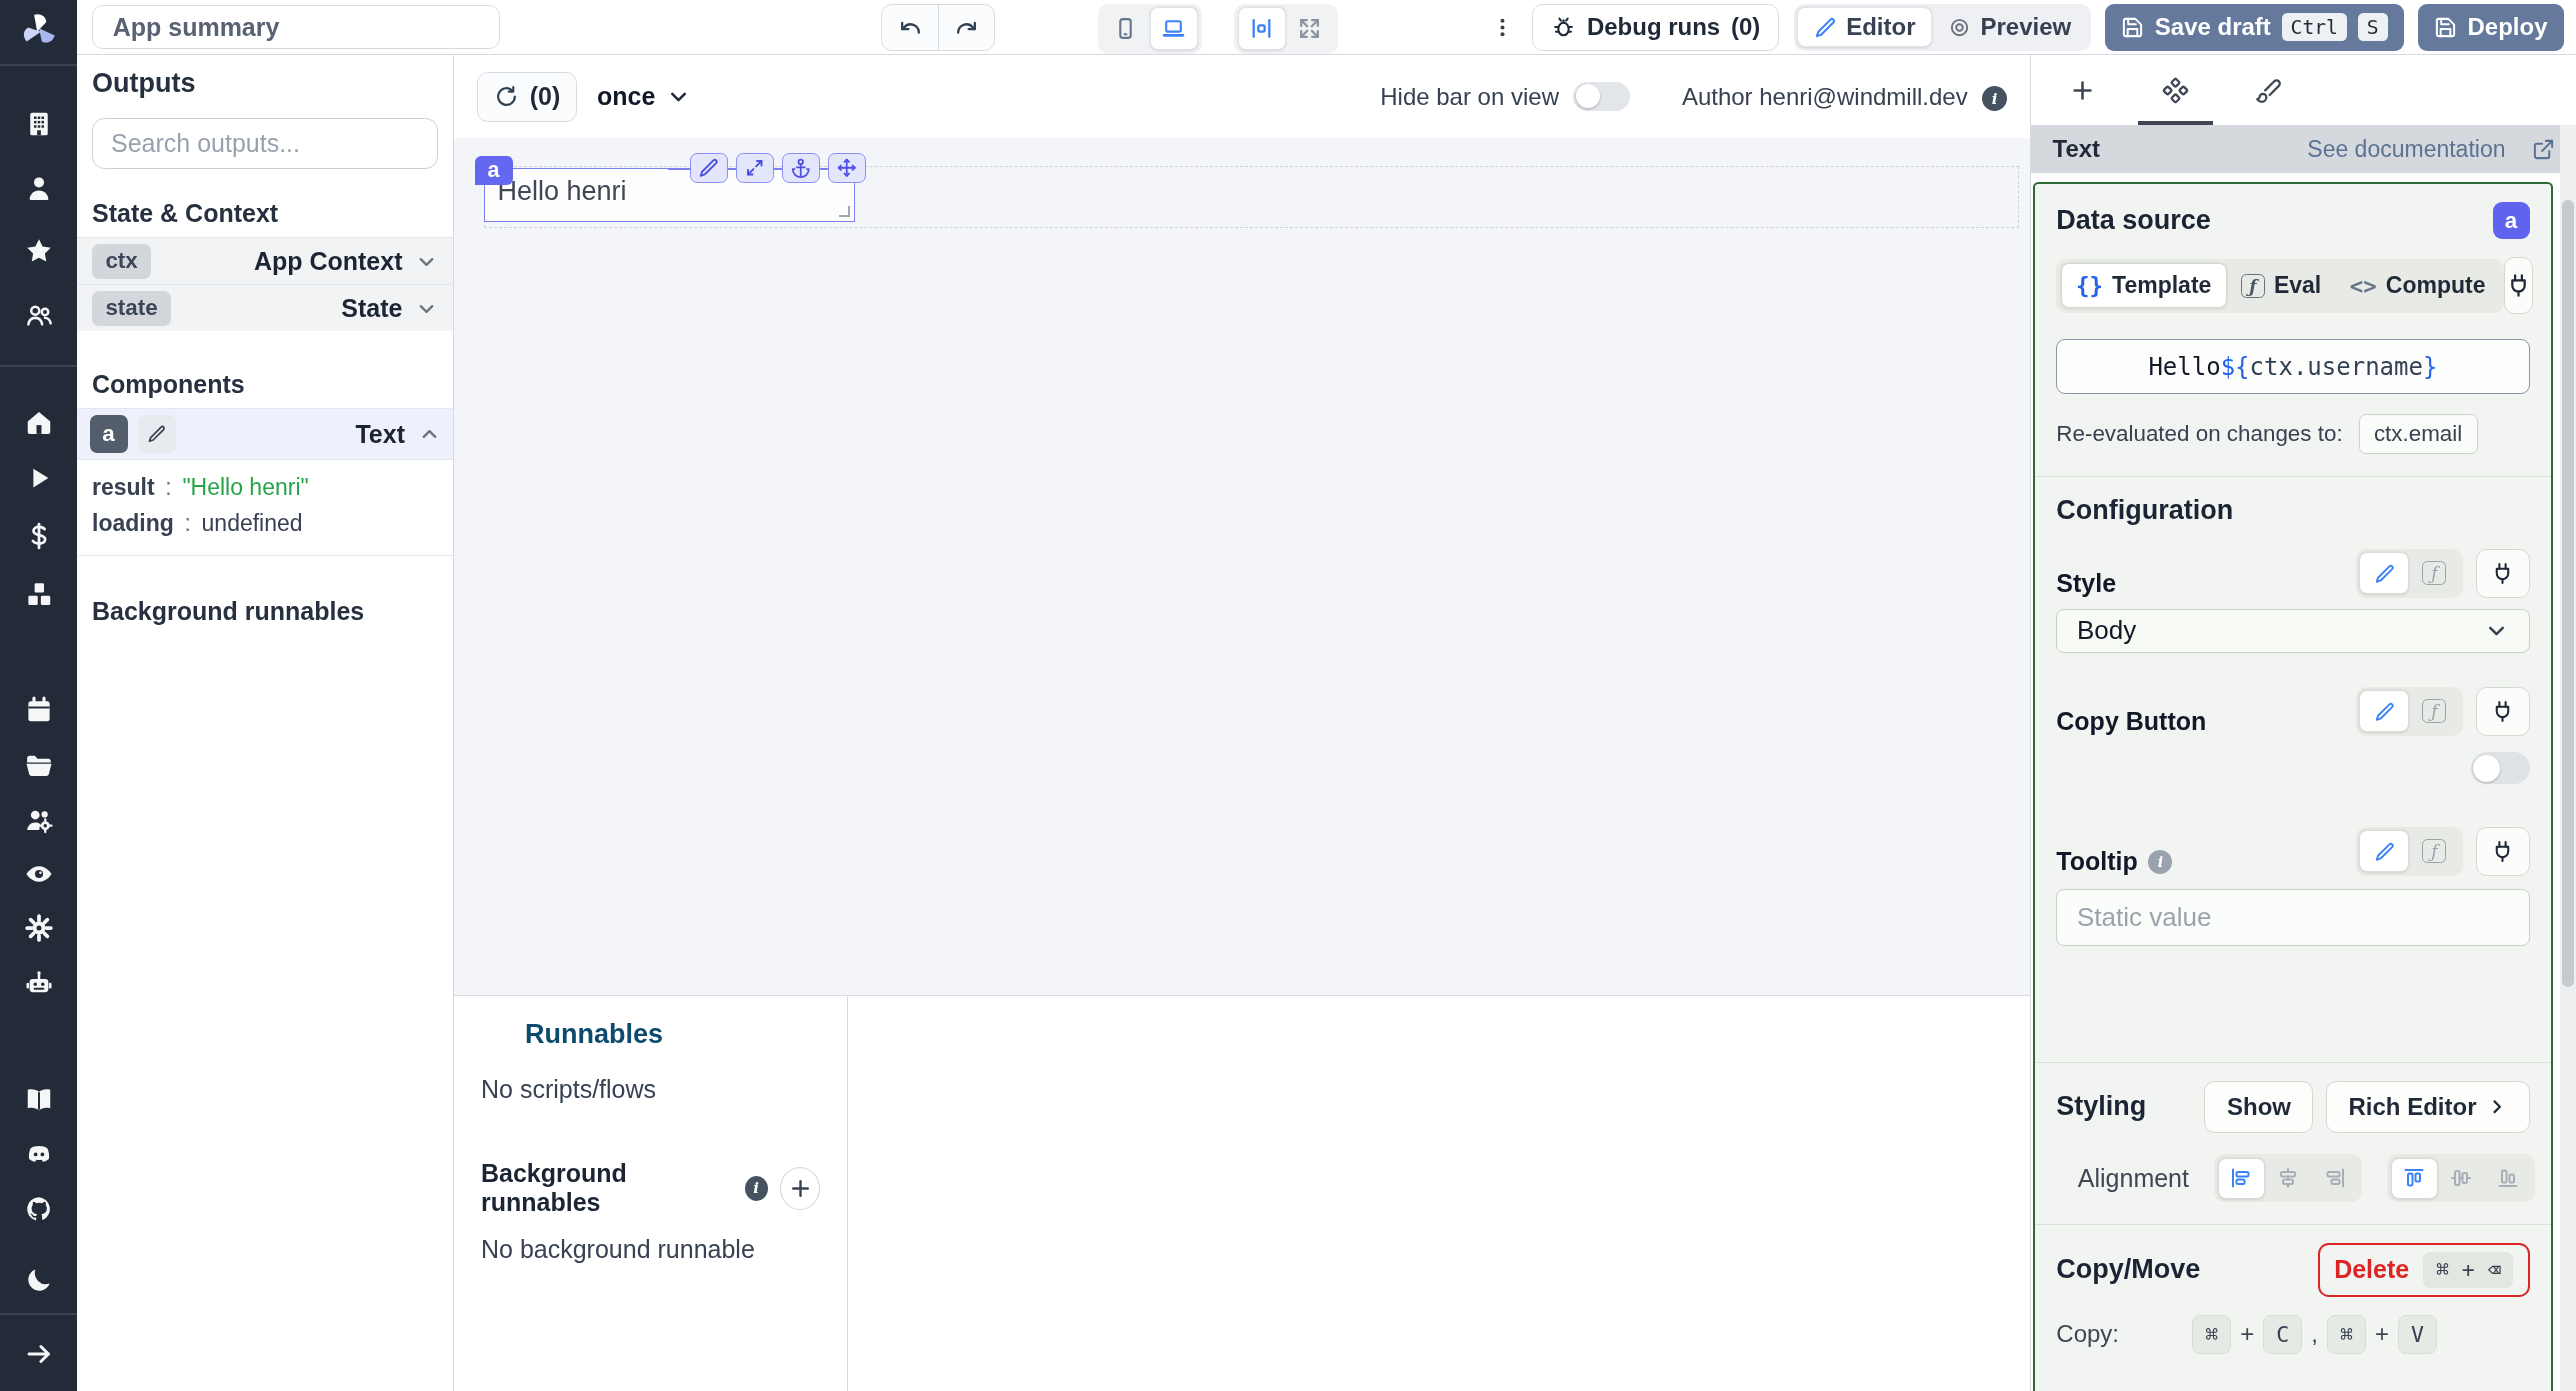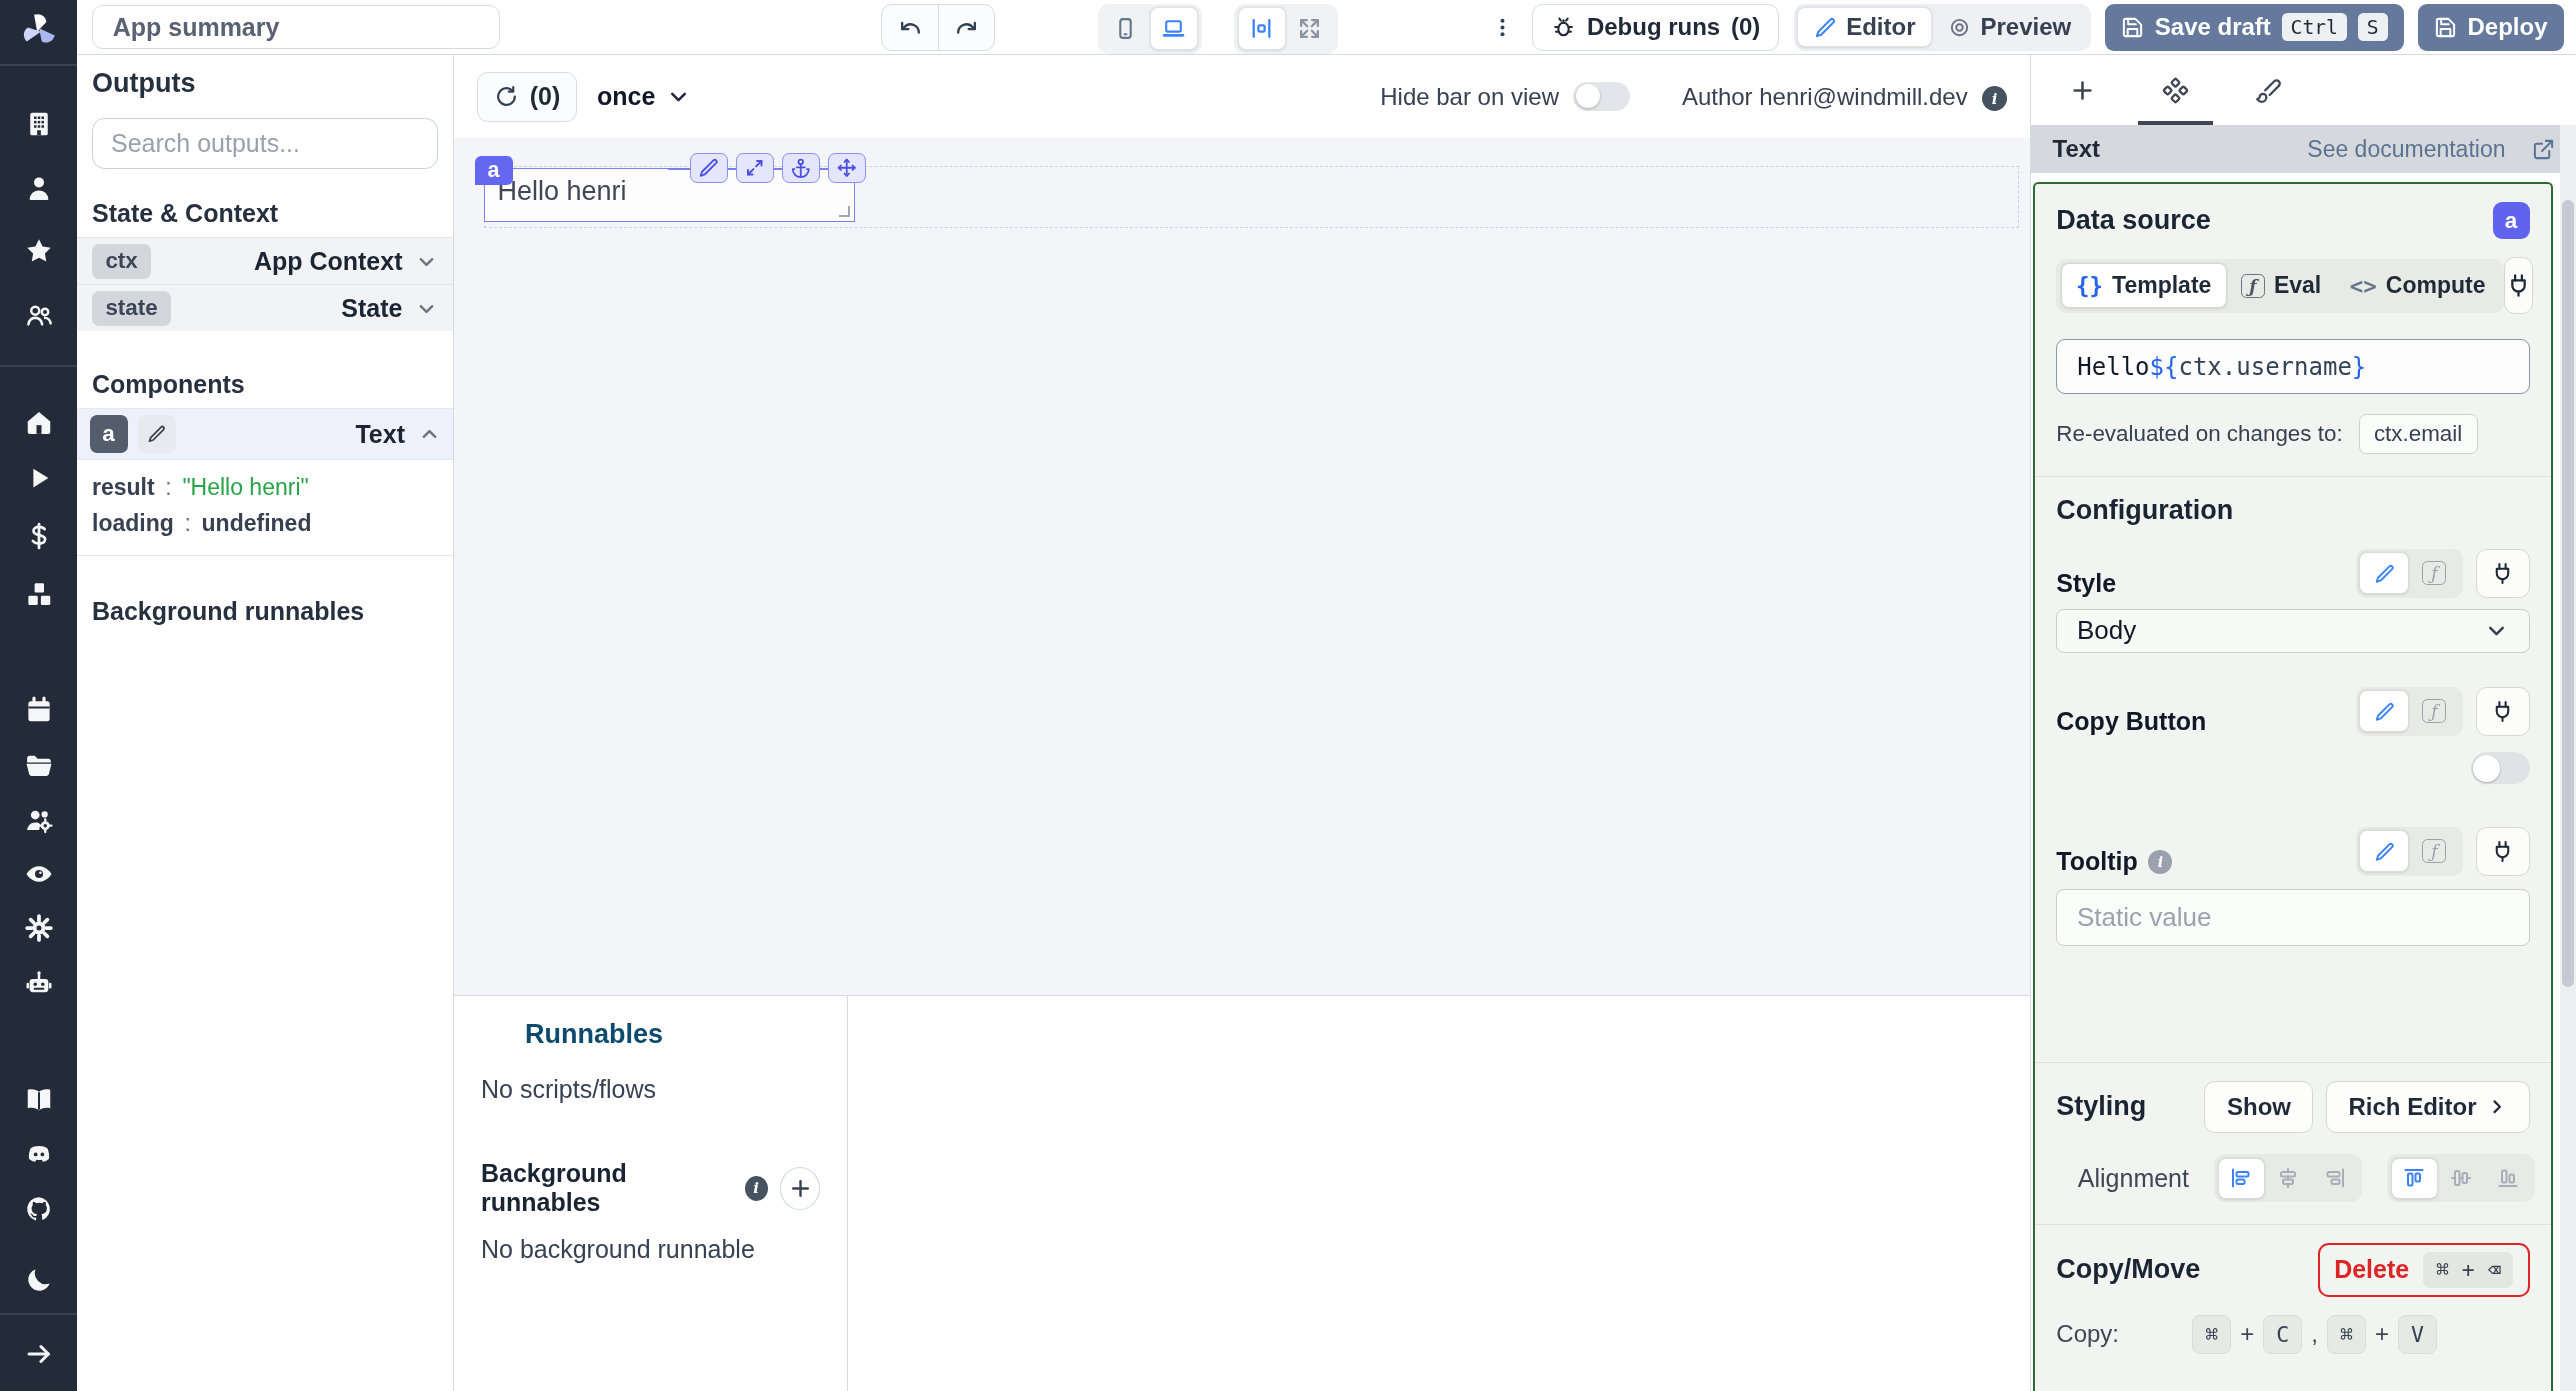--- a/index.html
+++ b/index.html
@@ -53,21 +53,21 @@
   .comp-row { height:52px; background:#eef1fb; border-top:1.8px solid #e3e7f3; border-bottom:1.8px solid #e3e7f3; display:flex; align-items:center; padding:0 12.5px; gap:10.7px; cursor:pointer; }
   .comp-badge-sm { width:38px; height:38px; background:#545d6b; border-radius:7.2px; color:#fff; font-size:22.4px; font-weight:700; display:flex; align-items:center; justify-content:center; }
   .mini-iconbtn { width:38px; height:38px; background:#e7eaee; border-radius:7.2px; display:flex; align-items:center; justify-content:center; color:#374151; cursor:pointer; }
   .comp-row .ivar-right { margin-left:auto; }
   .props { padding:14.3px 15px 18px; border-bottom:1.8px solid #e5e7eb; }
   .prop-line { display:flex; gap:10.7px; font-size:23px; margin-top:9px; }
   .prop-line:first-child { margin-top:0; }
   .pk { font-weight:600; color:#374151; }
   .pc { color:#6b7280; }
   .pv-str { color:#27a348; font-weight:500; }
-  .pv { color:#374151; font-weight:700; }
+  .pv { color:#374151; font-weight:400; }
 
   
   .canvas-col { flex:1; display:flex; flex-direction:column; min-width:0; background:#f4f5f8; }
   .canvas-toolbar { height:83px; background:#fff; display:flex; align-items:center; padding:0 23px; flex-shrink:0; }
   .refresh-btn { height:50px; border:1.8px solid #d7dbe0; border-radius:10.7px; background:#fbfcfd; display:flex; align-items:center; gap:10.7px; padding:0 16px; font-size:25px; font-weight:700; color:#1f2937; cursor:pointer; }
   .once-btn { display:flex; align-items:center; gap:10.7px; font-size:25px; font-weight:700; color:#111827; margin-left:19.7px; cursor:pointer; }
   .ct-right { margin-left:auto; display:flex; align-items:flex-end; gap:14.3px; font-size:24px; color:#374151; }
   .toggle { width:57px; height:29.5px; border-radius:15px; background:#e2e5e9; position:relative; cursor:pointer; flex-shrink:0; }
   .toggle .knob { position:absolute; left:2.7px; top:2.7px; width:24px; height:24px; border-radius:50%; background:#fff; box-shadow:0 0.9px 2.7px rgba(0,0,0,.25); }
   .author-gap { width:23px; }
@@ -107,21 +107,21 @@
   .ds-head { display:flex; align-items:center; justify-content:space-between; }
   .a-badge { width:37px; height:37px; background:#5f63ee; border-radius:9px; color:#fff; font-size:22.4px; font-weight:700; display:flex; align-items:center; justify-content:center; }
   .ds-tabs-row { display:flex; align-items:center; margin-top:18px; }
   .gseg { background:#e7eae5; border-radius:10.7px; padding:4.5px; display:flex; align-items:center; }
   .gseg-item { display:flex; align-items:center; gap:9px; padding:8px 14.3px; border-radius:8px; font-size:23px; font-weight:600; color:#1f2937; cursor:pointer; white-space:nowrap; }
   .gseg-item.on { background:#fff; border:0.9px solid #d3d8d2; box-shadow:0 0.9px 2.7px rgba(0,0,0,.1); }
   .glyph-braces { font-family:"DejaVu Sans Mono",monospace; font-weight:700; font-size:22.4px; color:#2563eb; }
   .glyph-angle { font-family:"DejaVu Sans Mono",monospace; font-weight:700; font-size:22.4px; color:#64748b; }
   .fbox { width:24px; height:24px; border:1.8px solid #6b7280; border-radius:5.4px; display:inline-flex; align-items:center; justify-content:center; font-family:"DejaVu Serif",serif; font-style:italic; font-size:17px; color:#4b5563; flex-shrink:0; }
   .plug-btn { margin-left:auto; width:57px; height:57px; border:1.8px solid #d3d8d2; border-radius:10.7px; background:#fcfdfb; display:flex; align-items:center; justify-content:center; color:#1f2937; cursor:pointer; }
-  .ds-input { margin-top:25px; height:55px; border:1.8px solid #8a94a2; border-radius:9px; background:#fcfdfc; display:flex; align-items:center; padding:0 20px; font-family:"DejaVu Sans Mono",monospace; font-size:24px; color:#111827; cursor:text; }
+  .ds-input { margin-top:25px; height:55px; border:1.8px solid #8a94a2; border-radius:9px; background:#fcfdfc; display:flex; align-items:center; padding:0 20px; font-family:"DejaVu Sans Mono",monospace; font-size:24px; color:#111827; cursor:text;justify-content:center; }
   .expr-blue { color:#2563eb; }
   .expr-inner { color:#334155; }
   .ds-reeval { margin-top:19.7px; display:flex; align-items:center; gap:16px; font-size:22.4px; color:#374151; }
   .dep-badge { border:1.8px solid #ccd2cb; background:#fafcf9; border-radius:7.2px; padding:6.3px 14.3px; font-size:22.4px; color:#374151; }
 
   .cfg-row-head { display:flex; justify-content:space-between; align-items:flex-end; }
   .cfg-label { font-size:25px; font-weight:700; color:#111827; display:flex; align-items:center; gap:10.7px; }
   .cfg-ctrls { display:flex; align-items:center; gap:12.5px; }
   .mini-seg { background:#e7eae5; border-radius:10.7px; padding:3.6px; display:flex; }
   .mini-btn { width:50px; height:42px; border-radius:8px; display:flex; align-items:center; justify-content:center; color:#9aa1ab; cursor:pointer; }

